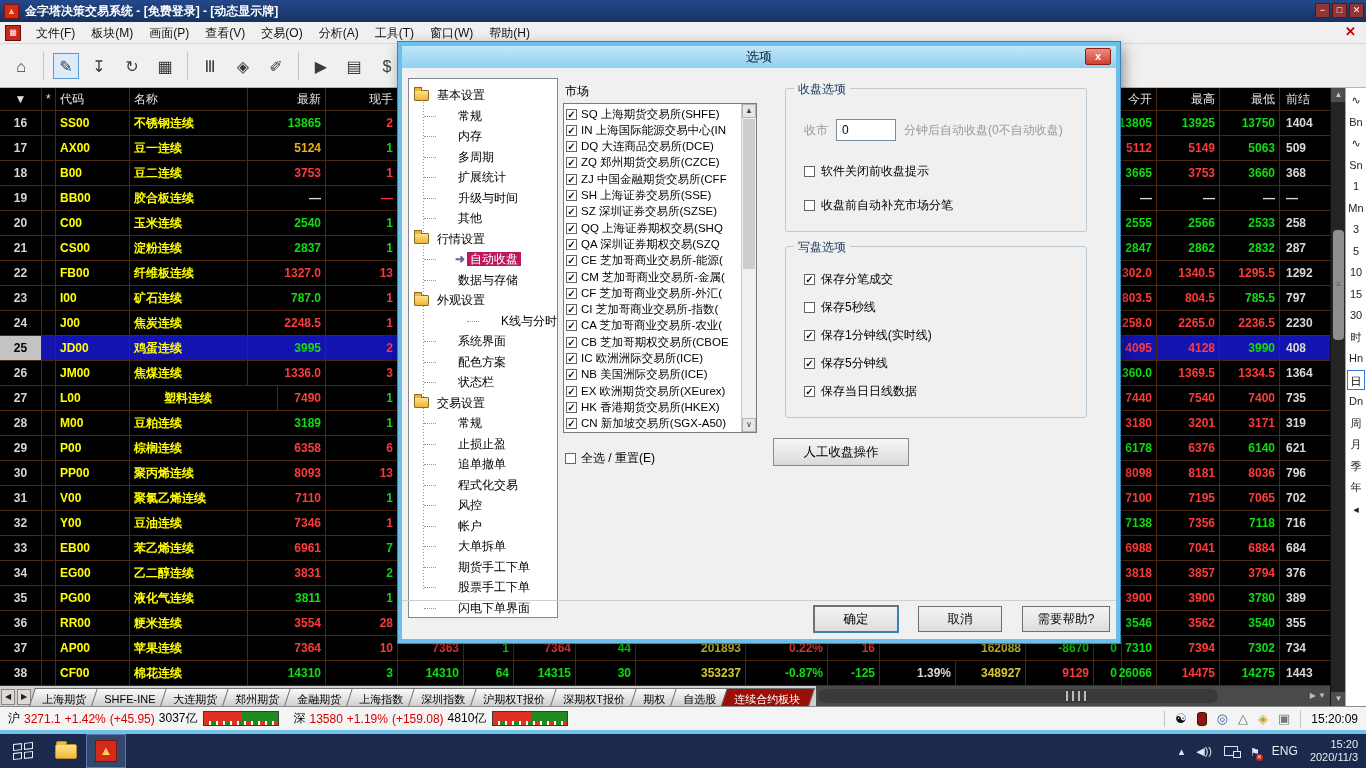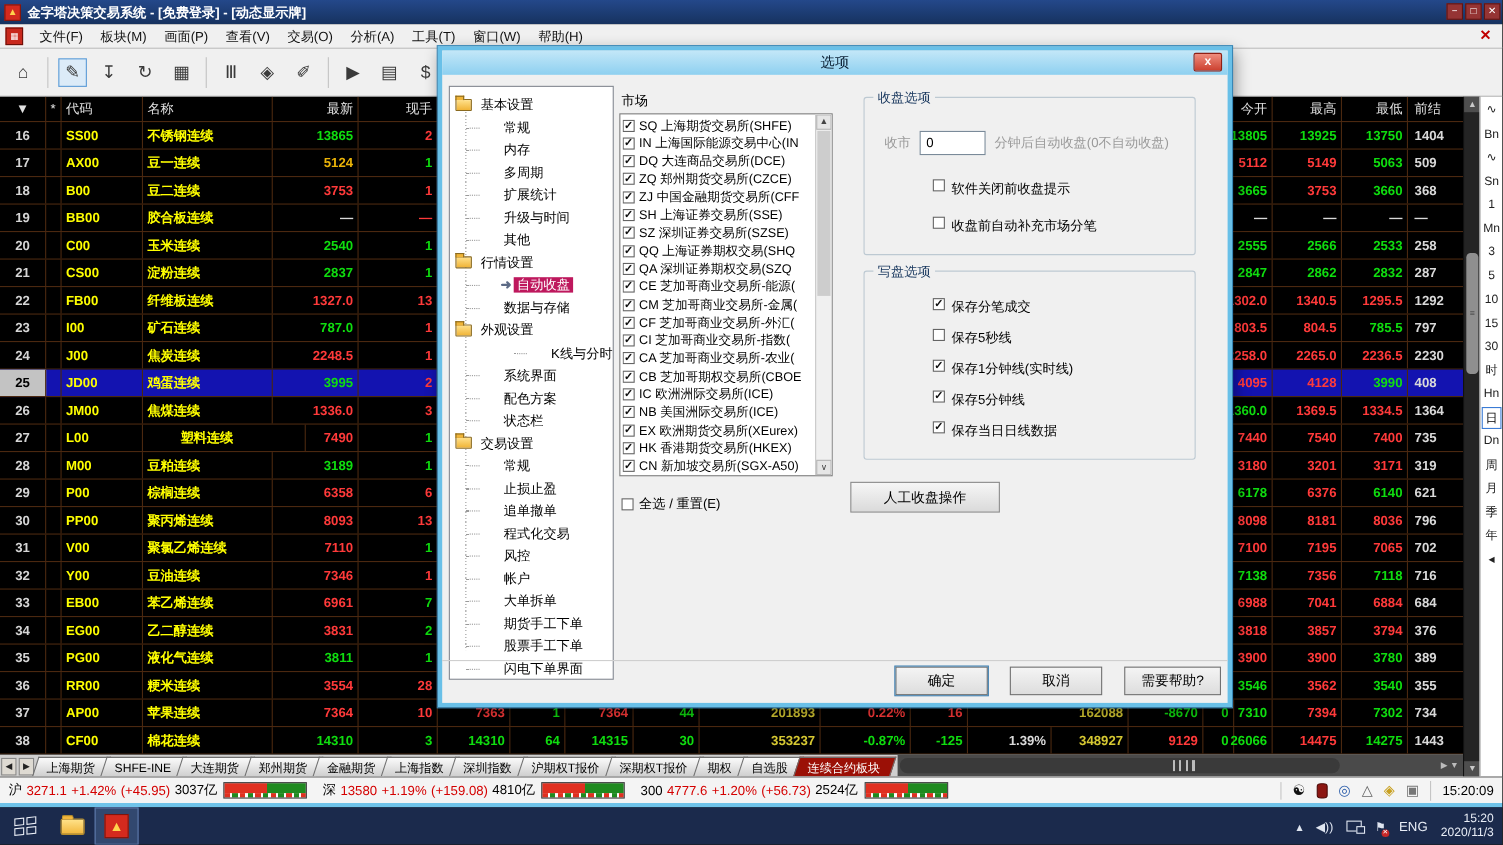--- a/index.html
+++ b/index.html
@@ -161,21 +161,21 @@
   #select-all{position:absolute;left:163px;top:404px;display:flex;align-items:center;gap:5px;font-size:12px;color:#000;}
   
   .grp{position:absolute;border:1px solid #bdc9d2;border-radius:3px;}
   .grp-title{position:absolute;left:8px;top:-8px;background:#f0f0f0;padding:0 4px;font-size:12px;color:#17365d;}
   #grp-close{left:383px;top:42px;width:302px;height:144px;}
   #grp-write{left:383px;top:200px;width:302px;height:172px;}
   .dim{color:#9a9a9a;}
   #min-row{position:absolute;left:18px;top:30px;display:flex;align-items:center;font-size:12px;}
   #min-input{width:60px;height:22px;border:1px solid #7a8a99;background:#fff;font-size:12px;padding:0 5px;
              margin:0 8px;font-family:"Liberation Sans",sans-serif;}
-  .cbrow{position:absolute;left:18px;display:flex;gap:6px;font-size:12px;color:#000;margin-left:44px;}
+  .cbrow{position:absolute;left:18px;display:flex;align-items:center;gap:6px;font-size:12px;color:#000;}
   
   #manual-btn{position:absolute;left:371px;top:392px;width:136px;height:28px;background:linear-gradient(#f6f6f6,#dadada);
               border:1px solid #8a8a8a;font-size:12.5px;text-align:center;line-height:26px;color:#000;}
   #dlg-sep{position:absolute;left:0;right:0;top:554px;border-top:1px solid #cfcfcf;}
   .dbtn{position:absolute;top:560px;height:26px;background:linear-gradient(#f4f4f4,#dddddd);
         border:1px solid #707070;font-size:12.5px;text-align:center;line-height:24px;color:#000;}
   #btn-ok{left:412px;width:84px;outline:1px solid #3c7fb1;}
   #btn-cancel{left:516px;width:84px;}
   #btn-help{left:620px;width:88px;}
 </style>
@@ -597,28 +597,20 @@
           <span class="sb-red">(+45.95)</span>
           <span class="sb-amt">3037亿</span>
           <span class="sbar"></span>
         </span>
         <span style="display: inline-flex; align-items: center;">
           <span class="sb-label">深</span>
           <span class="sb-red">13580</span>
           <span class="sb-red">+1.19%</span>
           <span class="sb-red">(+159.08)</span>
           <span class="sb-amt">4810亿</span>
-          <span class="sbar"></span>
-        </span>
-        <span style="display: inline-flex; align-items: center;">
-          <span class="sb-label">300</span>
-          <span class="sb-red">4777.6</span>
-          <span class="sb-red">+1.20%</span>
-          <span class="sb-red">(+56.73)</span>
-          <span class="sb-amt">2524亿</span>
           <span class="sbar"></span>
         </span>
       </span>
     <div id="sb-icons">
         <div class="sb-ic" style="color: rgb(17, 17, 17);">☯</div>
         <div class="db-cyl"></div>
         <div class="sb-ic" style="color: rgb(42, 92, 170);">◎</div>
         <div class="sb-ic" style="color: rgb(102, 102, 102);">△</div>
         <div class="sb-ic" style="color: rgb(200, 160, 32);">◈</div>
         <div class="sb-ic" style="color: rgb(119, 119, 119);">▣</div>

